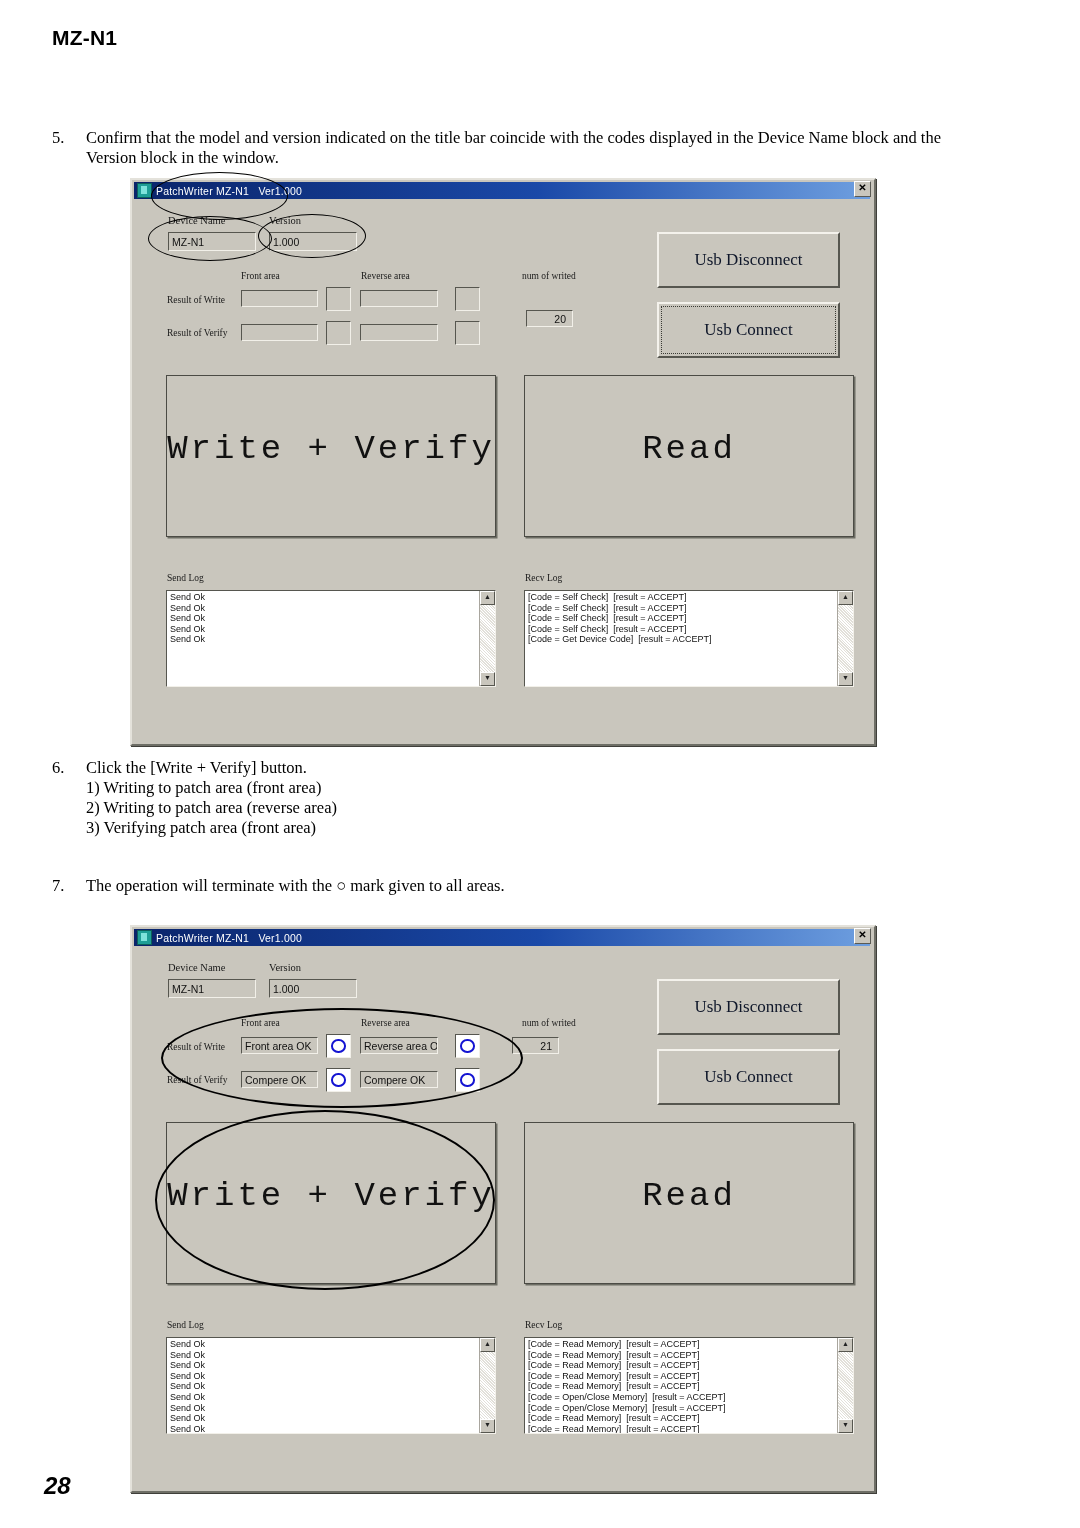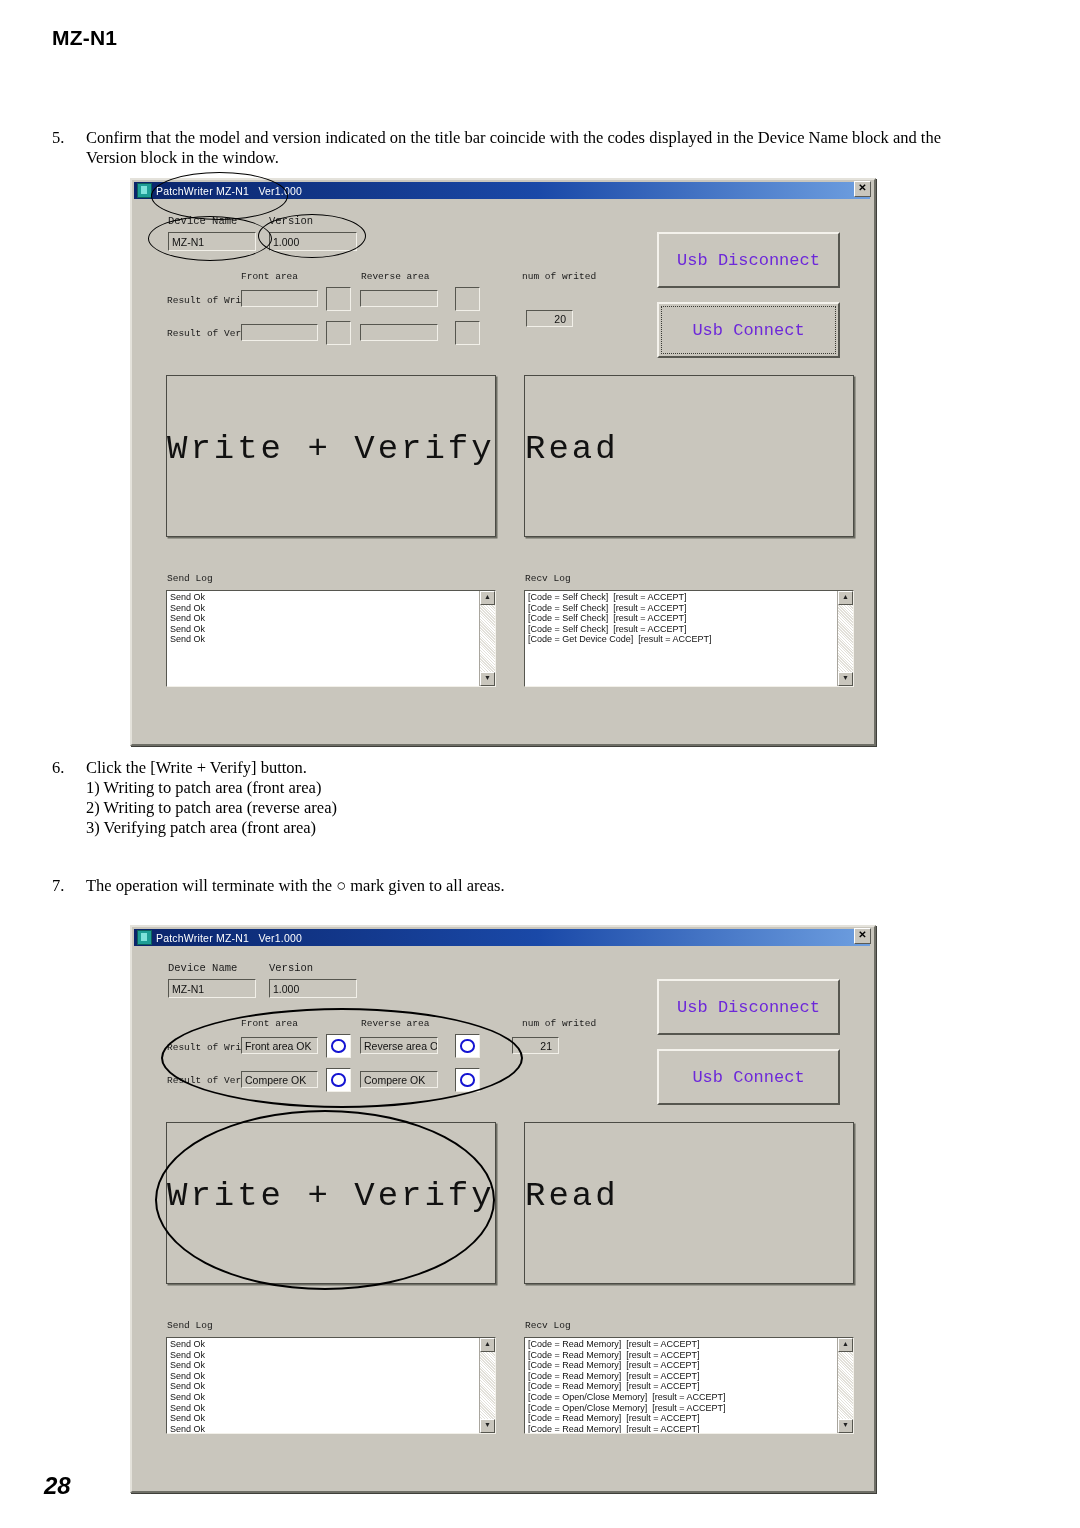--- a/index.html
+++ b/index.html
@@ -54,21 +54,21 @@
   .tb-close{
     position:absolute;top:1px;width:15px;height:14px;background:#c9c6bd;
     border-top:1px solid #ffffff;border-left:1px solid #ffffff;
     border-right:1px solid #5a5a54;border-bottom:1px solid #5a5a54;
     font-family:"Liberation Sans", sans-serif;font-size:10px;line-height:12px;
     text-align:center;color:#000;font-weight:bold;
   }
 
   
   .lbl{
-    position:absolute;font-family:Liberation Mono, monospace;
+    position:absolute;font-family:Liberation Serif, serif;
     font-size:9.5px;color:#1a1a1a;white-space:nowrap;
   }
   .lbl.s11{font-size:10.5px;}
 
   
   .field{
     position:absolute;background:#c9c6bd;
     border-top:1.5px solid #56564f;border-left:1.5px solid #56564f;
     border-right:1.5px solid #f2f0e9;border-bottom:1.5px solid #f2f0e9;
     font-family:"Liberation Sans", sans-serif;font-size:10.5px;color:#111;
@@ -89,34 +89,34 @@
     width:62%;height:62%;border:2.2px solid #1414d2;border-radius:50%;
     box-sizing:border-box;
   }
 
   
   .btn{
     position:absolute;background:#c9c6bd;
     border-top:2px solid #f4f2ec;border-left:2px solid #f4f2ec;
     border-right:2px solid #56564f;border-bottom:2px solid #56564f;
     box-sizing:border-box;display:flex;align-items:center;justify-content:center;
-    font-family:Liberation Mono, monospace;color:#6d28d9;
+    font-family:Liberation Serif, serif;color:#0f172a;
   }
   .btn.focus:before{
     content:"";position:absolute;left:2px;top:2px;right:2px;bottom:2px;
     border:1px dotted #3a3a34;
   }
   
   .bigbtn{
     position:absolute;background:#c9c6bd;
     border:1px solid #4b4b45;box-sizing:border-box;
     font-family:"Liberation Mono", monospace;color:#111;
     box-shadow:1.5px 1.5px 0 #6d6d64;
   }
-  .bigbtn span{position:absolute;left:0;right:0;}
+  .bigbtn span{position:absolute;left:0;right:0;text-align:center;}
 
   
   .logbox{
     position:absolute;background:#ffffff;
     border-top:1.5px solid #56564f;border-left:1.5px solid #56564f;
     border-right:1.5px solid #f2f0e9;border-bottom:1.5px solid #f2f0e9;
     box-sizing:border-box;overflow:hidden;
   }
   .logtext{
     position:absolute;left:3px;top:1px;right:18px;

